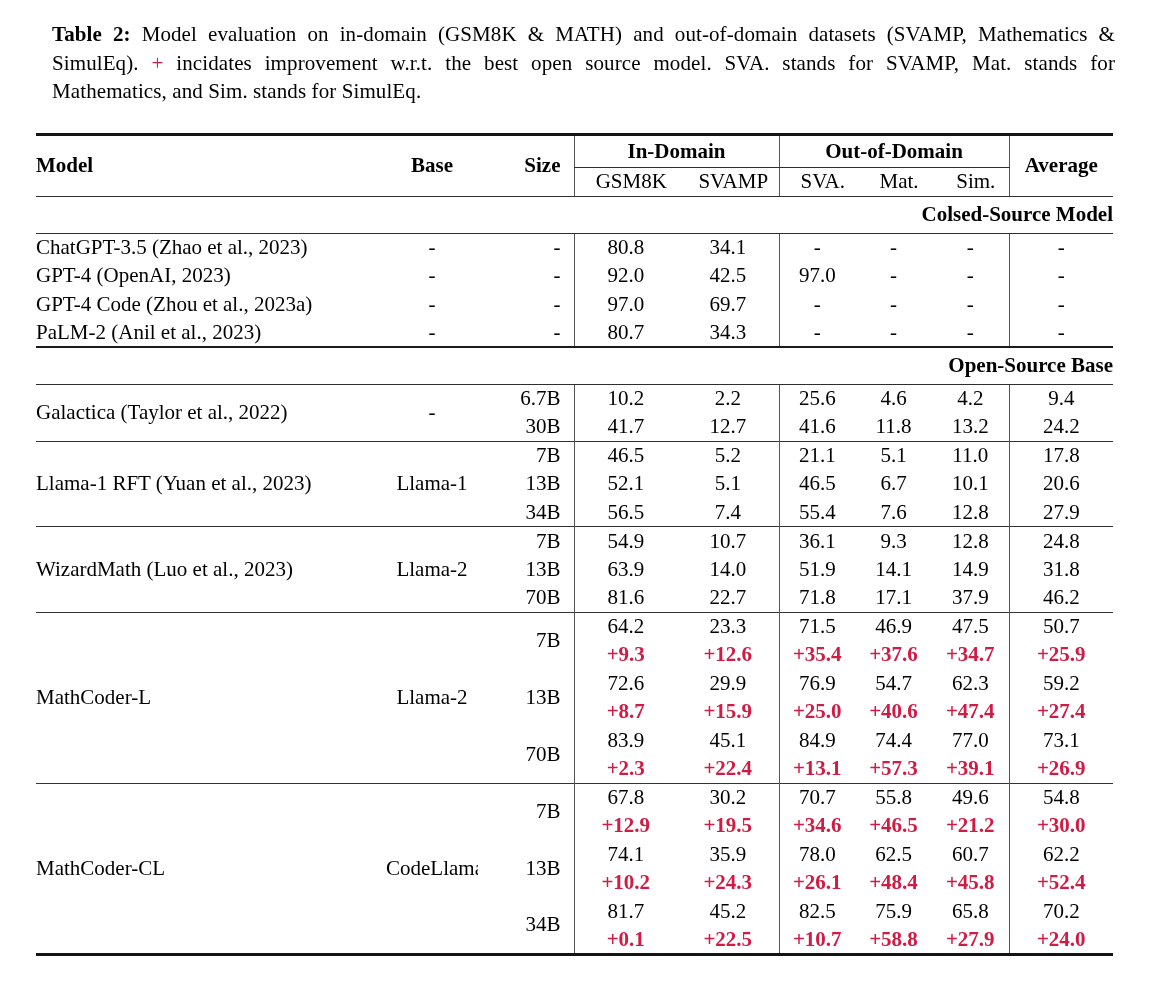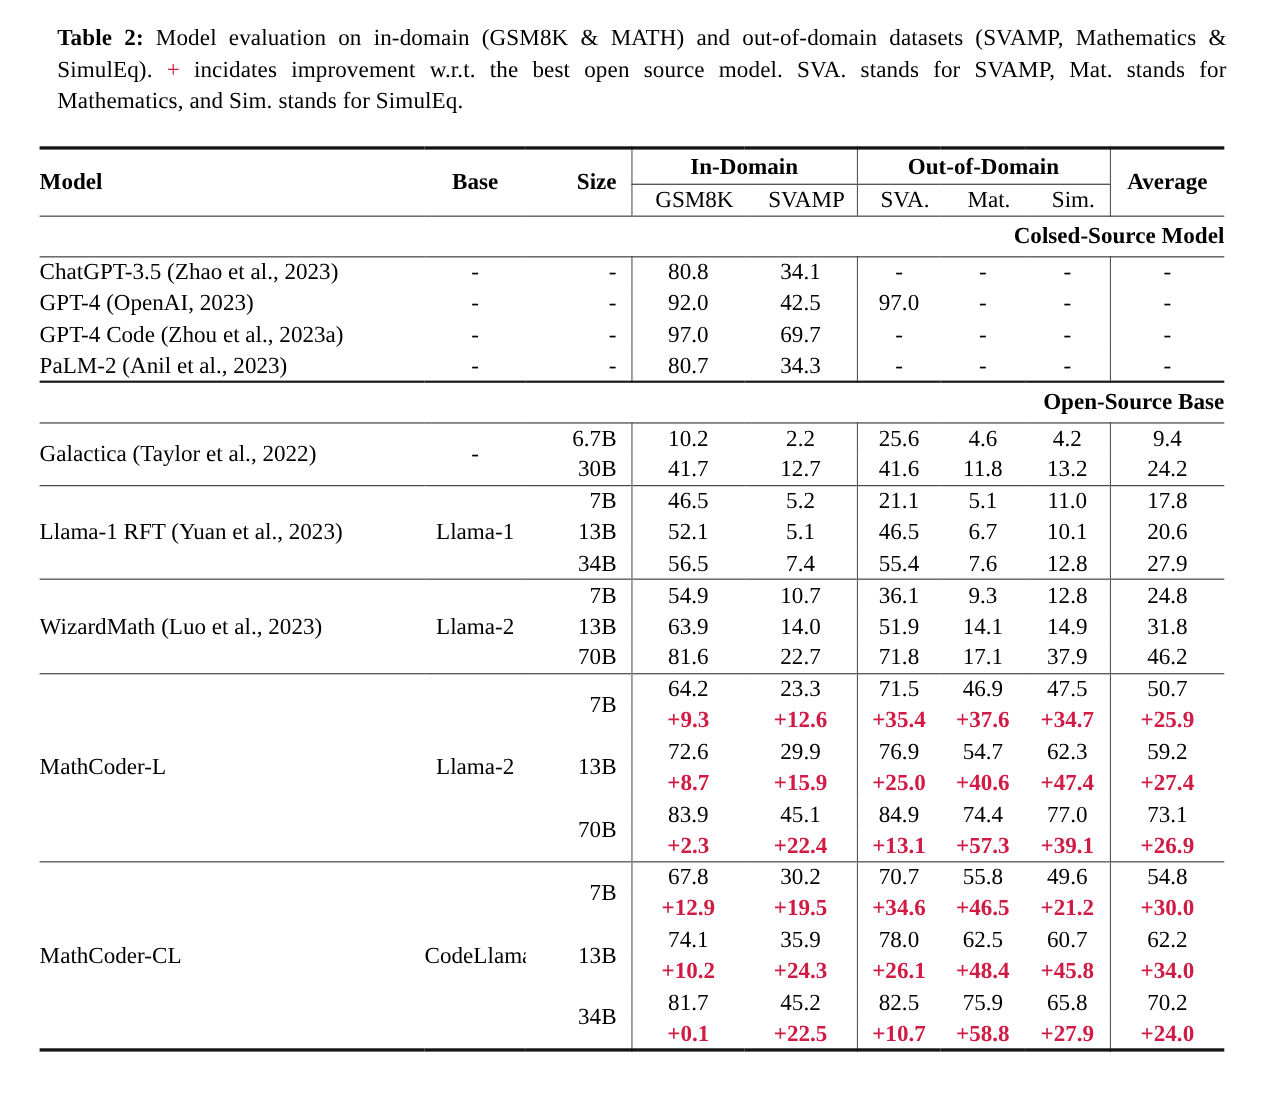--- a/index.html
+++ b/index.html
@@ -296,21 +296,21 @@
           <td>62.5</td>
           <td>60.7</td>
           <td class="vl">62.2</td>
         </tr>
         <tr>
           <td class="delta vl">+10.2</td>
           <td class="delta">+24.3</td>
           <td class="delta vl">+26.1</td>
           <td class="delta">+48.4</td>
           <td class="delta">+45.8</td>
-          <td class="delta vl">+34.0</td>
+          <td class="delta vl">+52.4</td>
         </tr>
         <tr>
           <td rowspan="2" class="ar">34B</td>
           <td class="vl">81.7</td>
           <td>45.2</td>
           <td class="vl">82.5</td>
           <td>75.9</td>
           <td>65.8</td>
           <td class="vl">70.2</td>
         </tr>

